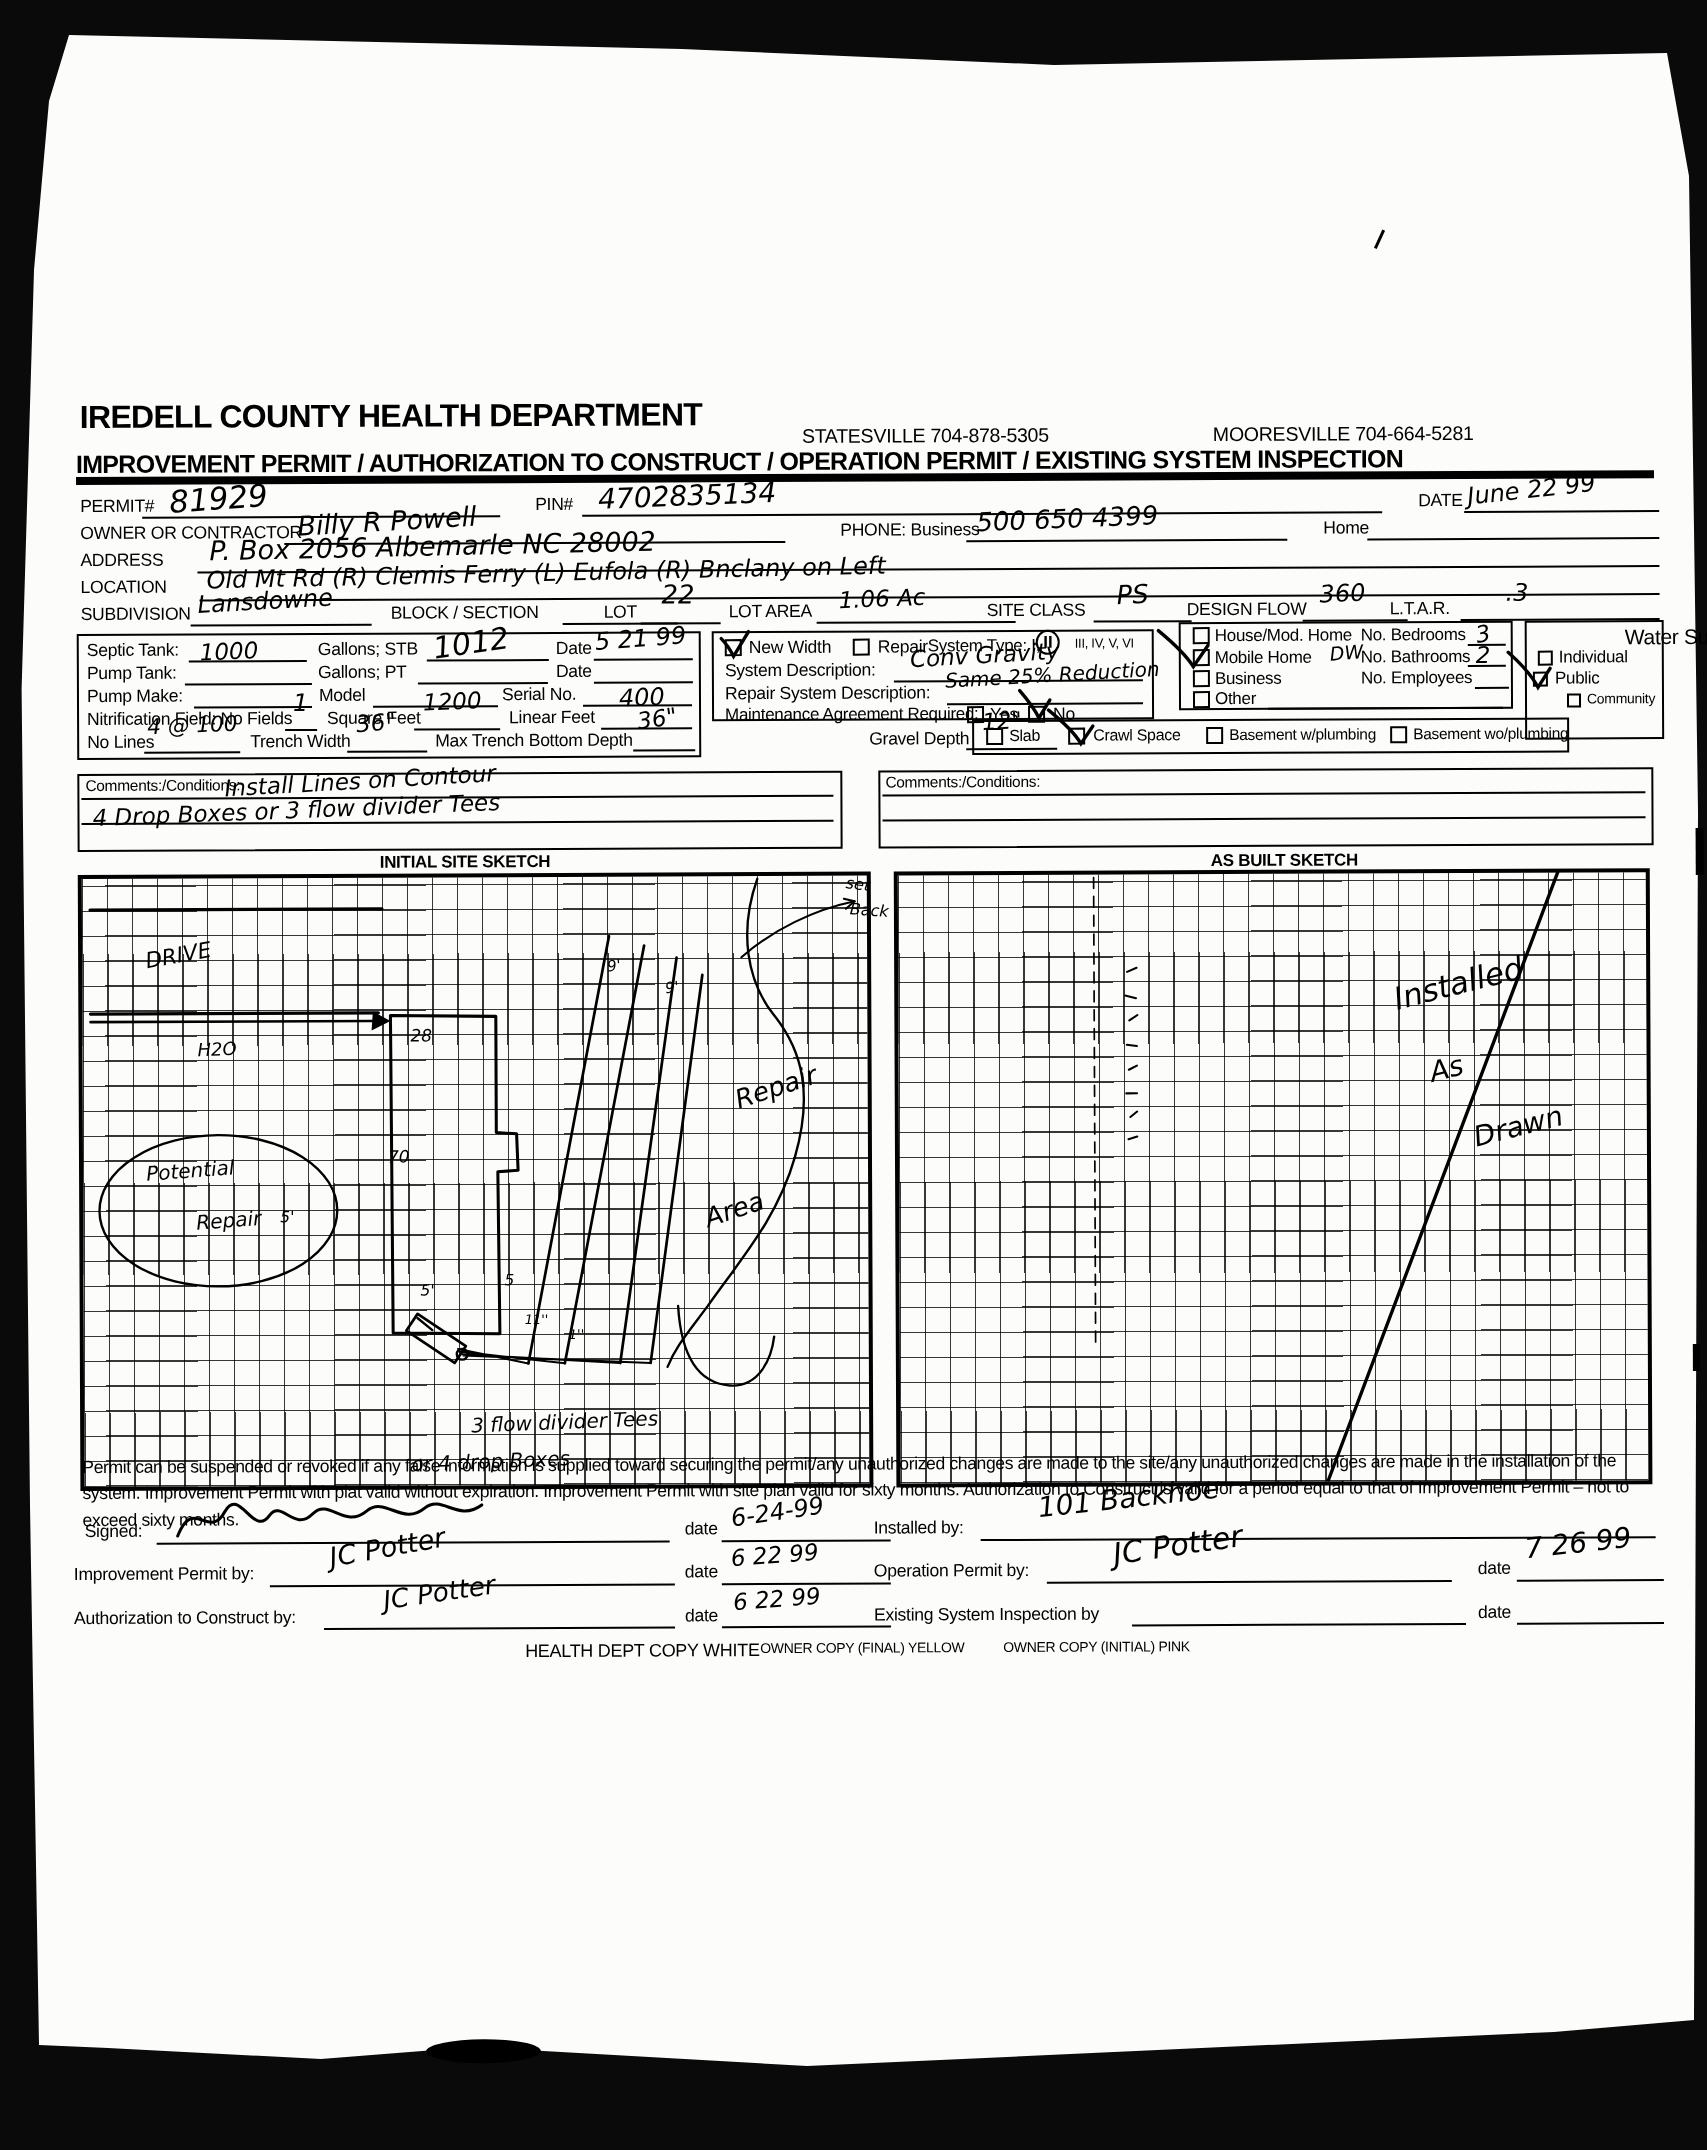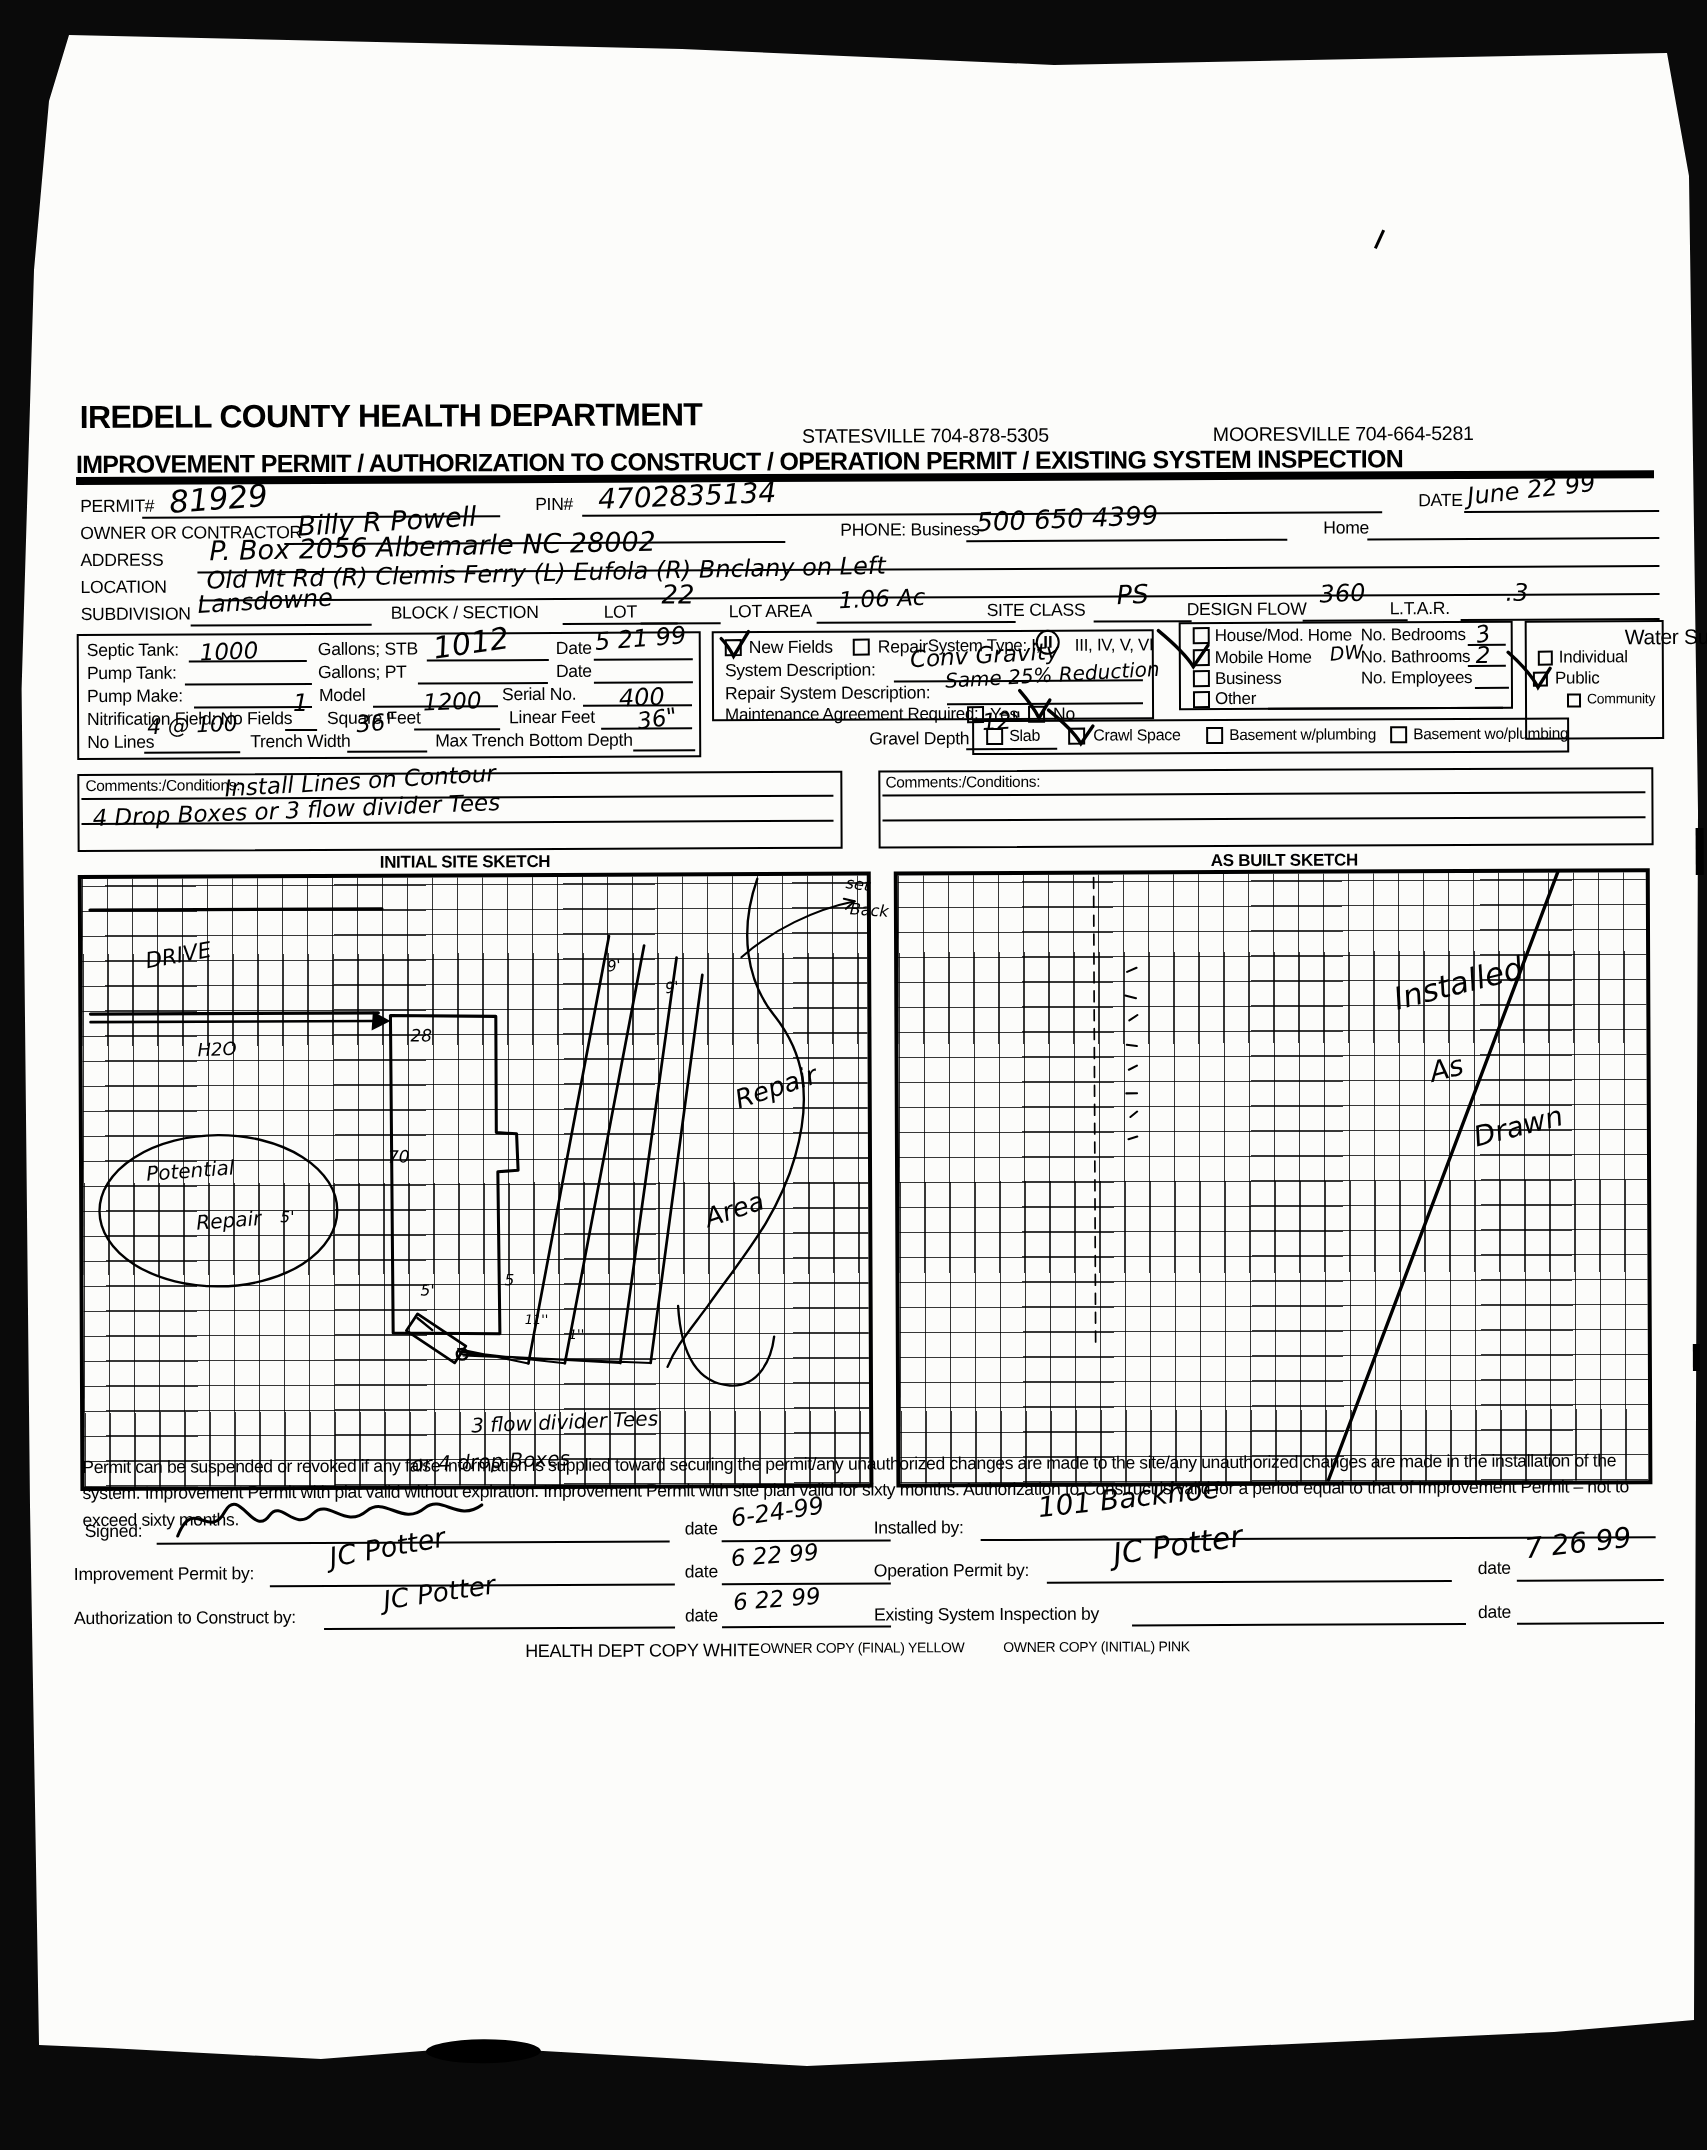--- a/index.html
+++ b/index.html
@@ -140,26 +140,26 @@
       <div class="U" style="left:965px;top:752px;width:91px;"></div>
       <div class="H" style="left:981px;top:712px;font-size:23px;transform:rotate(-3deg);">12"</div>
     </div>
 
     <div class="sec">
       <div class="B" style="left:711px;top:634px;width:438px;height:86px;"></div>
       <span class="cb" style="left:724px;top:642px;"></span>
       <svg class="chk" style="left:715px;top:625px;" width="41" height="41" viewBox="0 0 60 60">
           <path d="M8,24 C16,32 22,42 26,50 L48,14"></path>
         </svg>
-      <div class="L" style="left:748px;top:640px;">New Fields</div>
+      <div class="L" style="left:748px;top:640px;">New Width</div>
       <span class="cb" style="left:852px;top:642px;"></span>
       <div class="L" style="left:877px;top:640px;">Repair</div>
       <div class="L" style="left:927px;top:640px;font-size:17px;">System Type: I,</div>
       <div class="circled" style="left:1035px;top:634px;">II</div>
-      <div class="L" style="left:1074px;top:640px;font-size:17px;">III, IV, V, VI</div>
+      <div class="L" style="left:1074px;top:640px;font-size:13px;">III, IV, V, VI</div>
 
       <div class="L" style="left:724px;top:663px;">System Description:</div>
       <div class="U" style="left:893px;top:684px;width:249px;"></div>
       <div class="H" style="left:909px;top:646px;font-size:23px;transform:rotate(-3deg);">Conv Gravity</div>
 
       <div class="L" style="left:724px;top:686px;">Repair System Description:</div>
       <div class="U" style="left:946px;top:707px;width:196px;"></div>
       <div class="H" style="left:944px;top:667px;font-size:20px;transform:rotate(-3deg);">Same 25% Reduction</div>
 
       <div class="L" style="left:724px;top:708px;font-size:17px;">Maintenance Agreement Required:</div>

